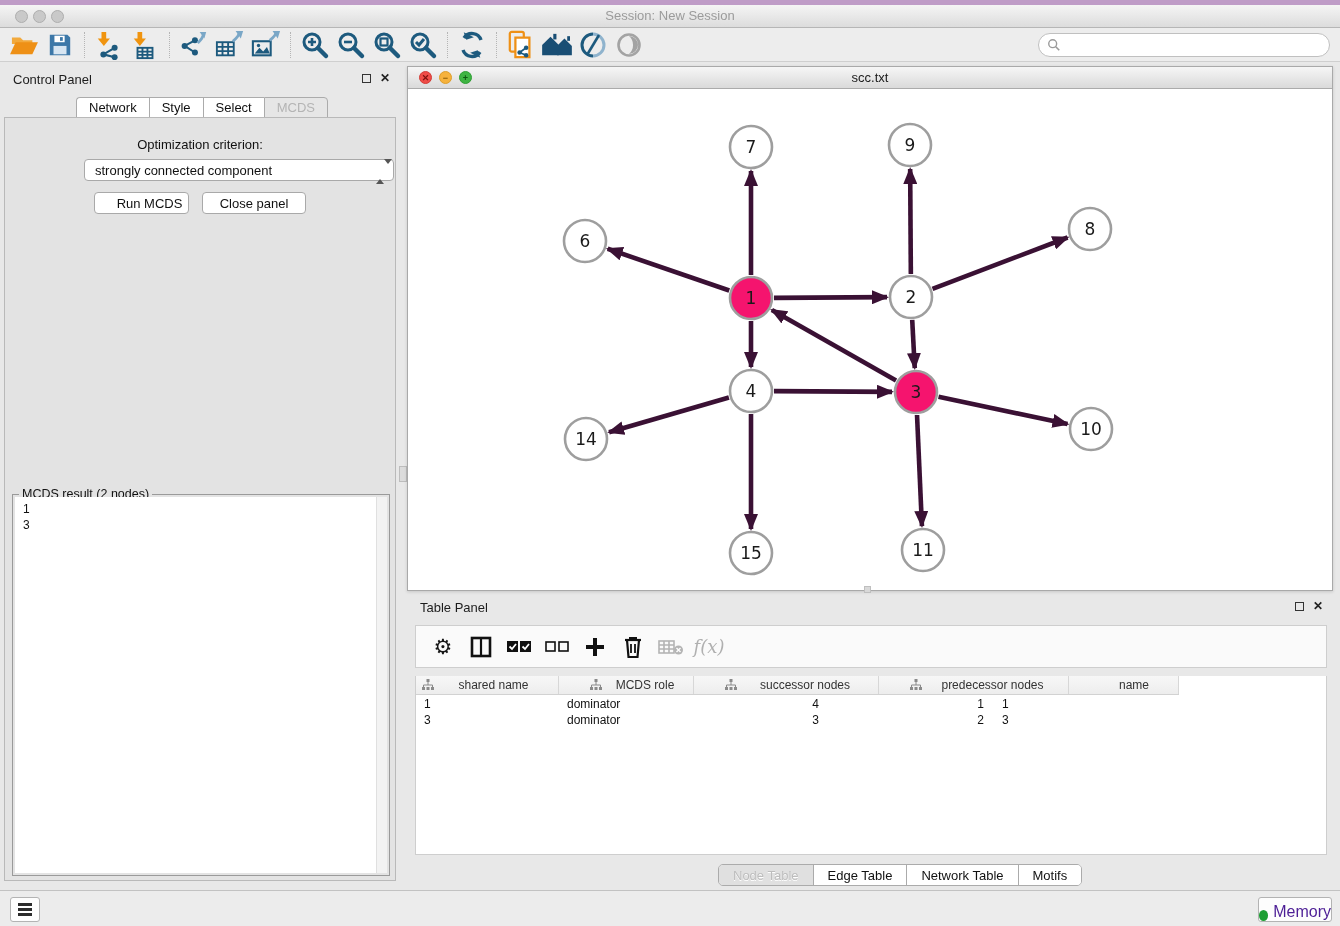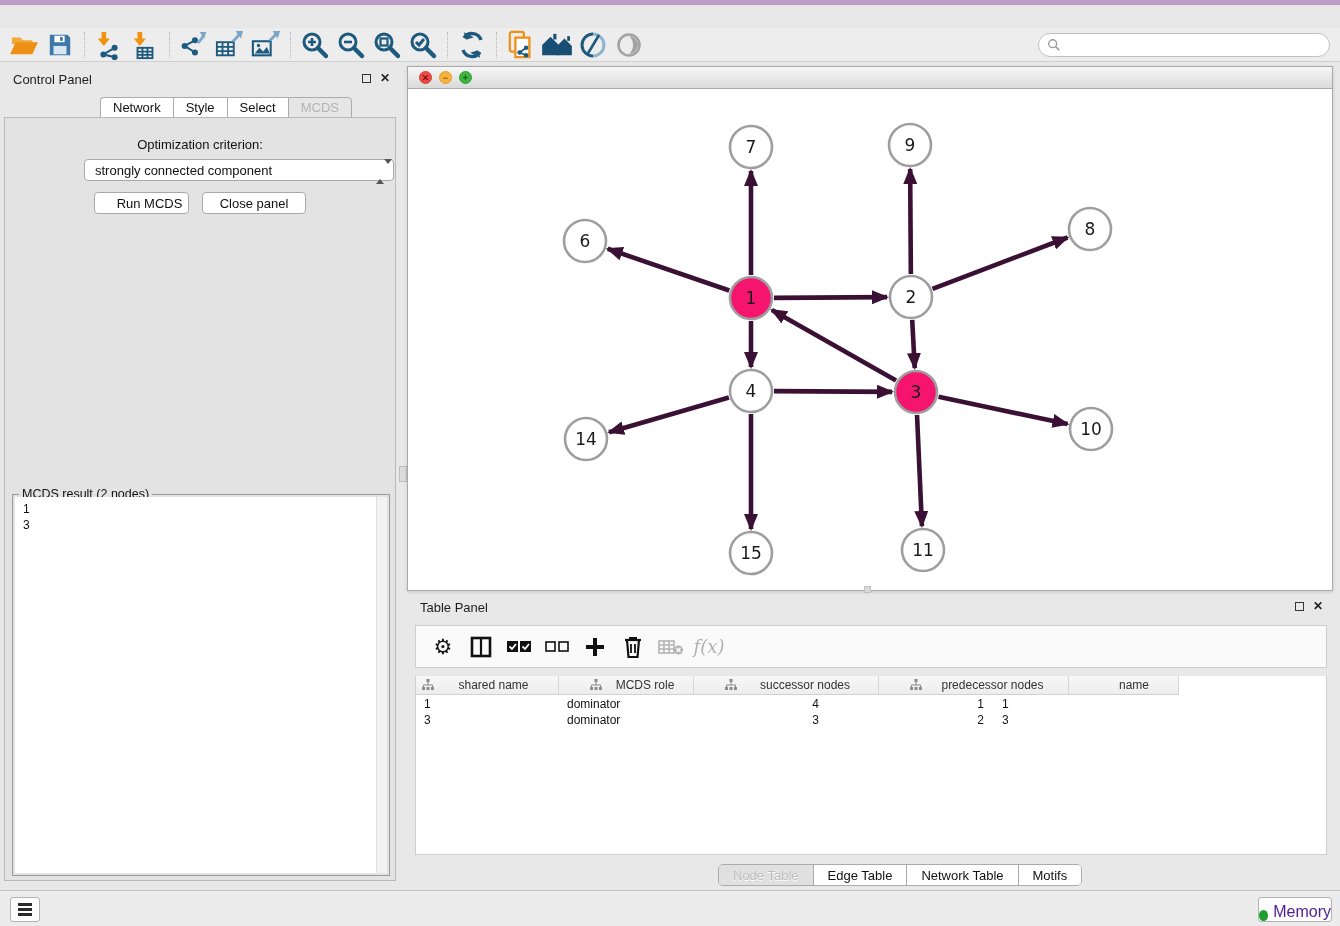--- a/index.html
+++ b/index.html
@@ -19,21 +19,21 @@
   .tb-sep { width:1px; height:26px; margin:0 6px; border-left:1px dotted #b5b5b5; flex:0 0 auto; }
   #search-box { position:absolute; right:10px; top:33px; width:292px; height:24px; background:#fff; border:1px solid #c0c0c0; border-radius:12px; display:flex; align-items:center; padding-left:8px; }
   #search-box input { border:none; outline:none; font-size:12px; width:250px; background:transparent; }
 
   
   #cp-header { left:0; top:68px; width:400px; height:24px; }
   #cp-title { position:absolute; left:13px; top:4px; font-size:13px; color:#1d1d1d; }
   .win-btns { position:absolute; right:10px; top:5px; display:flex; gap:9px; align-items:center; }
   .sq-btn { width:9px; height:9px; border:1.5px solid #333; display:inline-block; }
   .x-btn { font-size:12px; font-weight:bold; color:#222; line-height:11px; }
-  #cp-tabs { left:76px; top:97px; height:21px; display:flex;margin-left:24px; }
+  #cp-tabs { left:76px; top:97px; height:21px; display:flex; }
   .cp-tab { border:1px solid #ababab; border-right:none; background:#fff; font-size:13px; color:#111; padding:2px 12px 3px; line-height:15px; }
   .cp-tab:first-child { border-radius:4px 0 0 0; }
   .cp-tab.last { border-right:1px solid #ababab; border-radius:0 4px 0 0; }
   .cp-tab.active { background:#e6e6e6; color:#b4b4b4; }
   #cp-body { left:4px; top:117px; width:392px; height:764px; background:#e3e3e3; border:1px solid #b9b9b9; }
   #opt-label { left:0; top:137px; width:400px; text-align:center; font-size:13px; color:#111; }
   #criterion { left:44px; top:159px; width:310px; height:22px; background:#fff; border:1px solid #a9a9a9; border-radius:4px; font-size:13px; color:#111; display:flex; align-items:center; padding-left:10px;margin-left:40px; }
   .stepper { position:absolute; right:8px; top:4px; width:9px; }
   .stepper .up { width:0;height:0;border-left:4px solid transparent;border-right:4px solid transparent;border-bottom:5px solid #555; margin-bottom:3px;}
   .stepper .dn { width:0;height:0;border-left:4px solid transparent;border-right:4px solid transparent;border-top:5px solid #555;}
@@ -84,20 +84,26 @@
   #menu-btn i { display:block; width:14px; height:2.5px; background:#2b2b2b; }
   #memory-btn { position:absolute; right:8px; top:6px; width:74px; height:25px; background:#fdfdfd; border:1px solid #b3b3b3; border-radius:3px; display:flex; align-items:flex-end; justify-content:center; gap:5px; font-size:16px; color:#4c1d95; }
   #memory-dot { width:11px; height:11px; border-radius:50%; background:#1d9e33; }
 </style>
 </head>
 <body>
 
 <div id="app">
   <div class="abs" id="desktop-strip"></div>
 
+  <div class="abs" id="titlebar">
+    <div class="traffic t-gray" style="left:15px"></div>
+    <div class="traffic t-gray" style="left:33px"></div>
+    <div class="traffic t-gray" style="left:51px"></div>
+    <div id="window-title">Session: New Session</div>
+  </div>
 
   <div class="abs" id="toolbar">
     <div class="tb-icon" style="margin-left:6px">
       <svg width="30" height="26" viewBox="0 0 32 28">
           <path d="M3 6 h9 l3 3 h10 v4 H3z" fill="#f2a93c"></path>
           <path d="M1 24 L7 11 h24 l-6 13z" fill="#ee9016"></path>
         </svg>
     </div>
     <div class="tb-icon">
       <svg width="26" height="26" viewBox="0 0 28 28">
@@ -266,20 +272,21 @@
     <div id="result-scroll"></div>
   </div>
 
   <div class="abs" id="v-splitter"></div>
 
   <div class="abs" id="net-window">
     <div id="net-titlebar">
       <div class="tl" id="tl-close">✕</div>
       <div class="tl" id="tl-min">−</div>
       <div class="tl" id="tl-max">+</div>
+      <div id="net-title">scc.txt</div>
     </div>
     <svg id="graph-canvas" viewBox="0 0 924 501">
         <defs>
           <marker id="arw" markerUnits="userSpaceOnUse" markerWidth="17" markerHeight="14" refX="15" refY="7" orient="auto">
             <path d="M0,0 L17,7 L0,14 Z" fill="#3a1134"></path>
           </marker>
         </defs>
         <line x1="343" y1="186" x2="343" y2="82" stroke="#3a1134" stroke-width="4.6" marker-end="url(#arw)"></line>
         <line x1="321.2466915728205" y1="201.5304904798239" x2="199.6991044457525" y2="159.79427080366202" stroke="#3a1134" stroke-width="4.6" marker-end="url(#arw)"></line>
         <line x1="365.99955079441025" y1="208.85625280753493" x2="479.0004687362675" y2="208.1499970703983" stroke="#3a1134" stroke-width="4.6" marker-end="url(#arw)"></line>

